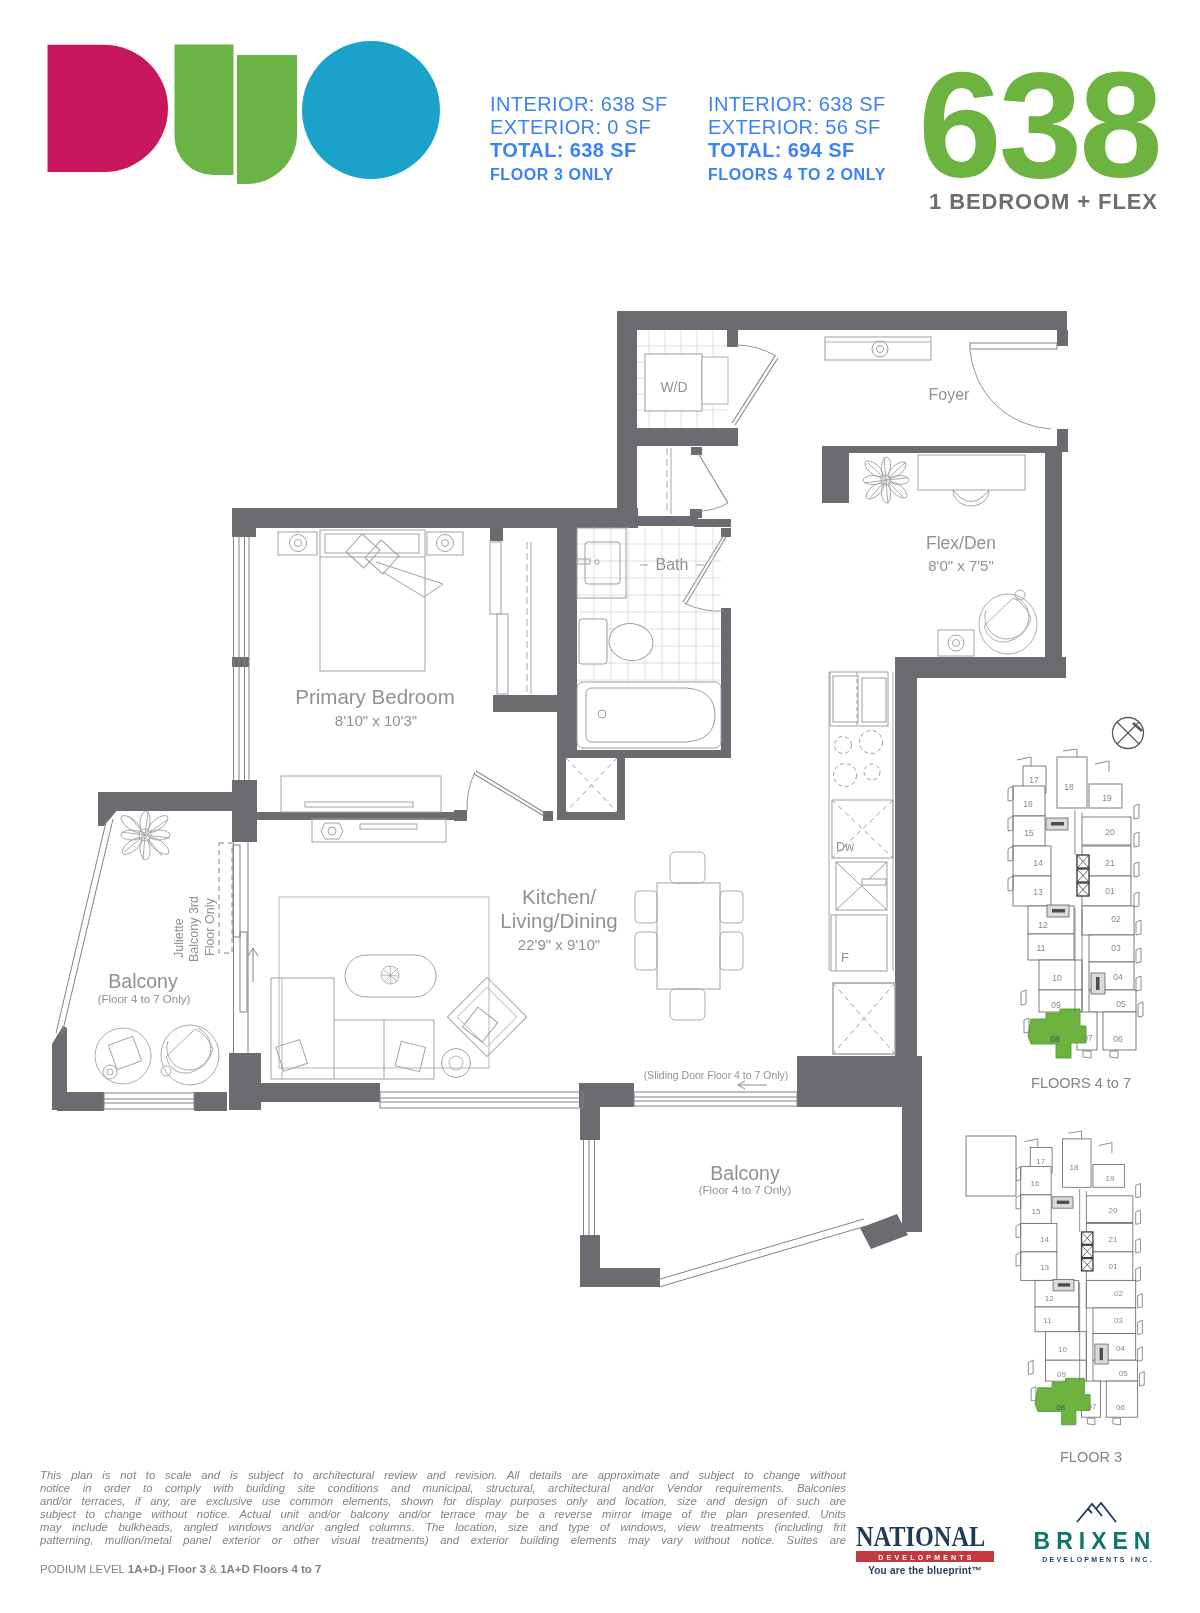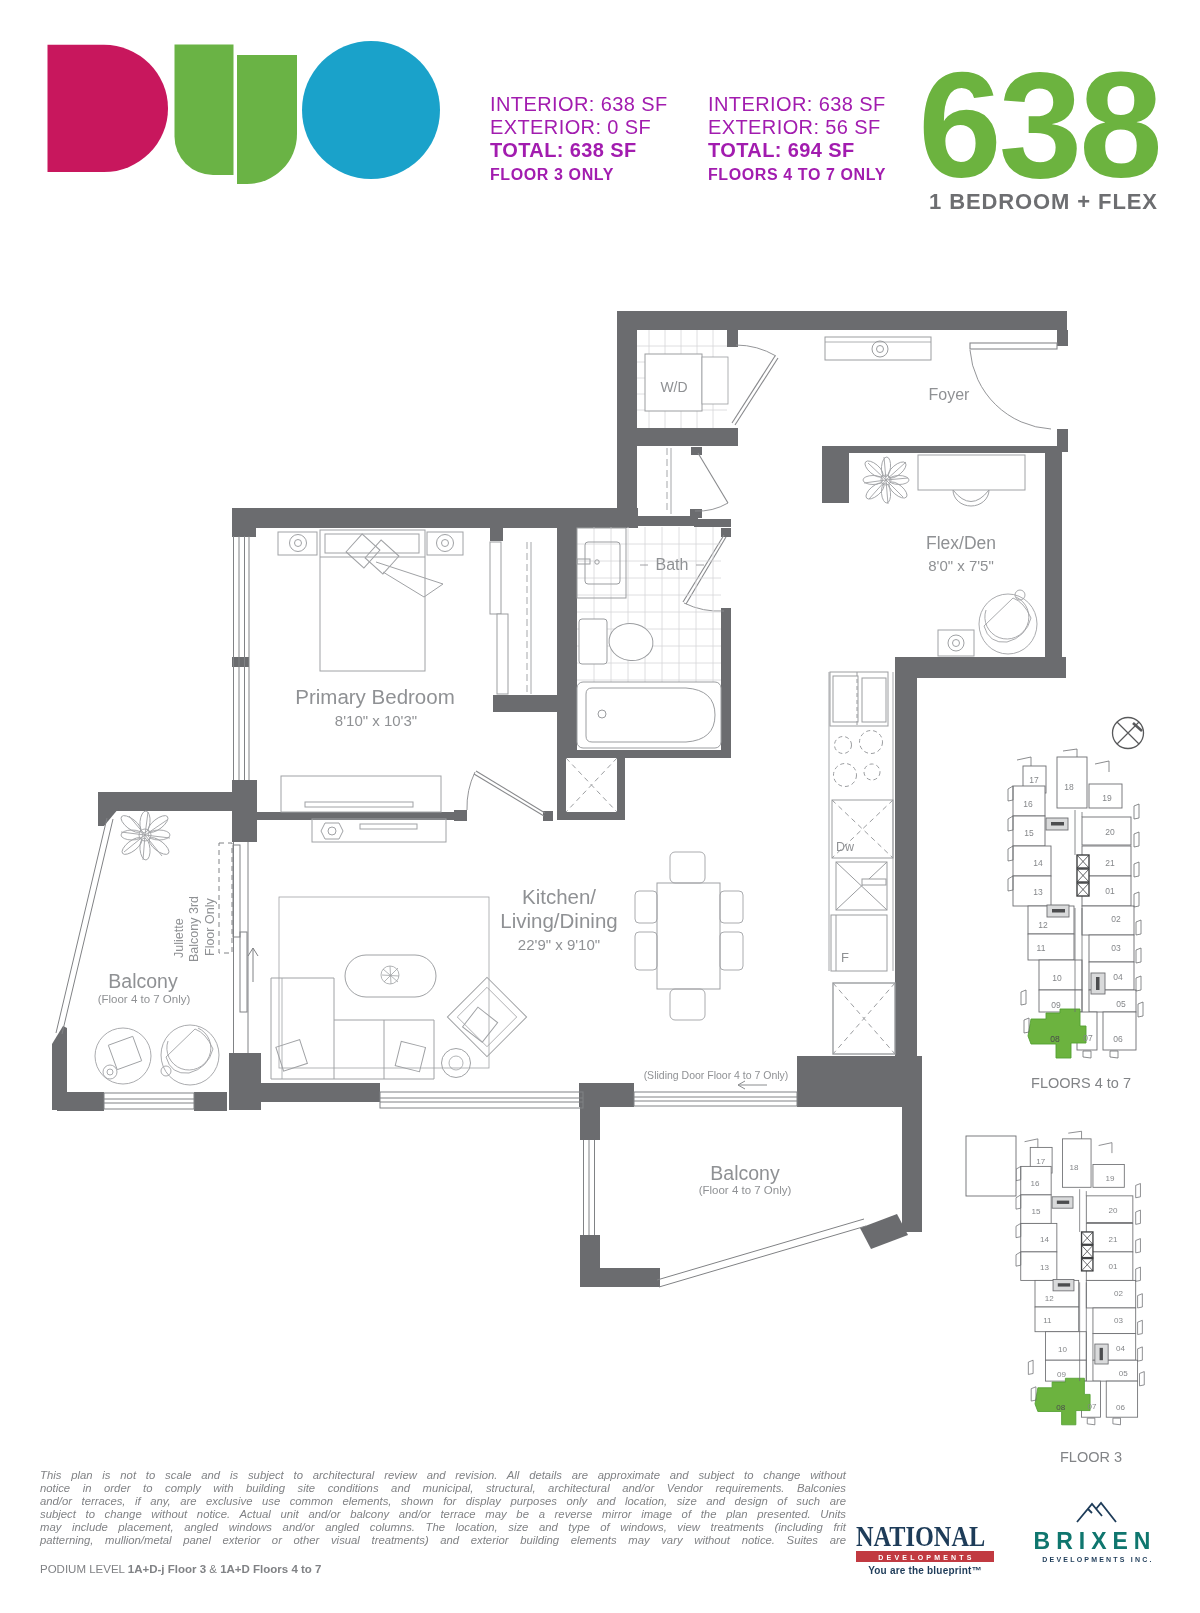--- a/index.html
+++ b/index.html
@@ -1,19 +1,19 @@
 <!DOCTYPE html>
 <html><head>
 <meta charset="utf-8">
 <style>
   html,body{margin:0;padding:0;background:#fff;}
   .page{position:relative;width:1200px;height:1613px;background:#ffffff;overflow:hidden;
         font-family:"Liberation Sans", sans-serif;}
   .abs{position:absolute;}
-  .stat{color:#a21caf;font-size:20px;line-height:23px;letter-spacing:0.4px;}
+  .stat{color:#3b82f6;font-size:20px;line-height:23px;letter-spacing:0.4px;}
   .stat b{font-weight:bold;}
   .stat .sm{font-size:16px;letter-spacing:0.6px;font-weight:bold;}
   .big638{color:#6cb33f;font-weight:bold;font-size:150px;letter-spacing:-2.8px;line-height:1;}
   .subtitle{color:#6d6e71;font-size:22px;font-weight:bold;letter-spacing:0.9px;margin-top:7px;}
   .disc{color:#808285;font-size:11.3px;line-height:13.1px;width:806px;text-align:justify;font-style:italic;}
   .disc div{text-align-last:justify;}
   .podium{color:#808285;font-size:11.5px;}
 </style>
 </head>
 <body>
@@ -34,21 +34,21 @@
     INTERIOR: 638 SF<br>
     EXTERIOR: 0 SF<br>
     <b>TOTAL: 638 SF</b><br>
     <span class="sm">FLOOR 3 ONLY</span>
   </div>
 
   <div class="abs stat" style="left:708px;top:93px;">
     INTERIOR: 638 SF<br>
     EXTERIOR: 56 SF<br>
     <b>TOTAL: 694 SF</b><br>
-    <span class="sm">FLOORS 4 TO 7 ONLY</span>
+    <span class="sm">FLOORS 4 TO 2 ONLY</span>
   </div>
 
   <div class="abs big638" style="right:40px;top:50px;text-align:right;">638</div>
 
   <div class="abs subtitle" style="left:929px;top:182px;">1 BEDROOM + FLEX</div>
 
   <svg class="abs" style="left:0;top:0" width="1200" height="1475" viewBox="0 0 1200 1475" font-family="Liberation Sans, sans-serif">
     <g id="walls" fill="#6b6c6f" stroke="none">
 
       <rect x="617" y="311" width="450" height="19"></rect>
@@ -687,21 +687,21 @@
 
     <text x="1091" y="1462" font-size="14.5" fill="#828487" text-anchor="middle">FLOOR 3</text>
     <g id="plan-misc"></g>
   </svg>
 
   <div class="abs disc" style="left:40px;top:1469px;">
     <div>This plan is not to scale and is subject to architectural review and revision. All details are approximate and subject to change without</div>
     <div>notice in order to comply with building site conditions and municipal, structural, architectural and/or Vendor requirements. Balconies</div>
     <div>and/or terraces, if any, are exclusive use common elements, shown for display purposes only and location, size and design of such are</div>
     <div>subject to change without notice. Actual unit and/or balcony and/or terrace may be a reverse mirror image of the plan presented. Units</div>
-    <div>may include placement, angled windows and/or angled columns. The location, size and type of windows, view treatments (including frit</div>
+    <div>may include bulkheads, angled windows and/or angled columns. The location, size and type of windows, view treatments (including frit</div>
     <div>patterning, mullion/metal panel exterior or other visual treatments) and exterior building elements may vary without notice. Suites are</div>
   </div>
 
   <div class="abs podium" style="left:40px;top:1563px;">PODIUM LEVEL <b>1A+D-j Floor 3</b> &amp; <b>1A+D Floors 4 to 7</b></div>
 
   <div class="abs" style="left:856px;top:1522px;width:138px;">
     <div style="color:#1e3c59;font-family:'Liberation Serif',serif;font-weight:bold;font-size:30px;line-height:28px;white-space:nowrap;transform:scale(0.81,1);transform-origin:0 50%;">NATIONAL</div>
     <div style="background:#c13a41;color:#ffffff;font-size:7px;font-weight:bold;letter-spacing:3.2px;text-align:center;padding:2.5px 0 1.5px 3px;margin-top:1px;">DEVELOPMENTS</div>
     <div style="color:#1e3c59;font-size:10px;font-weight:bold;text-align:center;margin-top:3px;letter-spacing:0.2px;">You are the blueprint™</div>
   </div>

